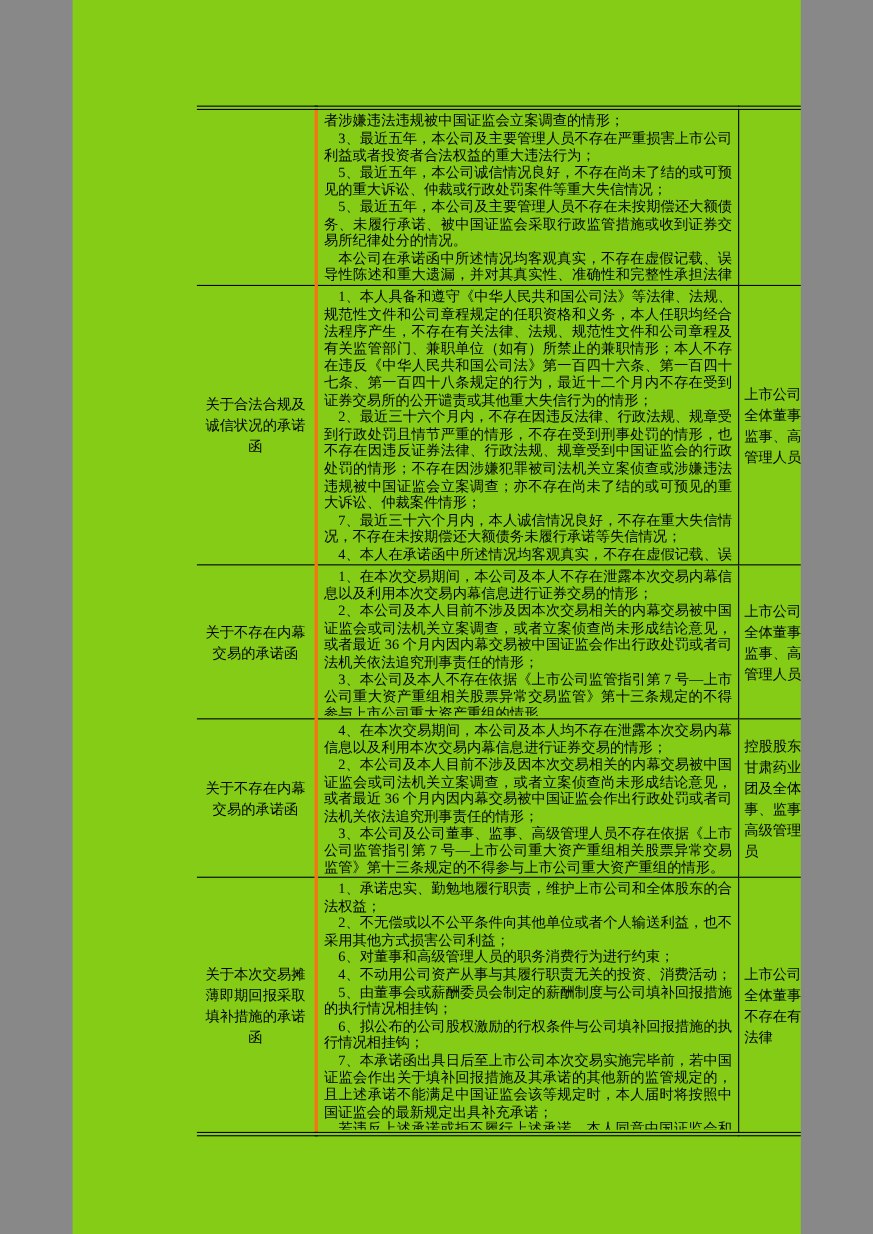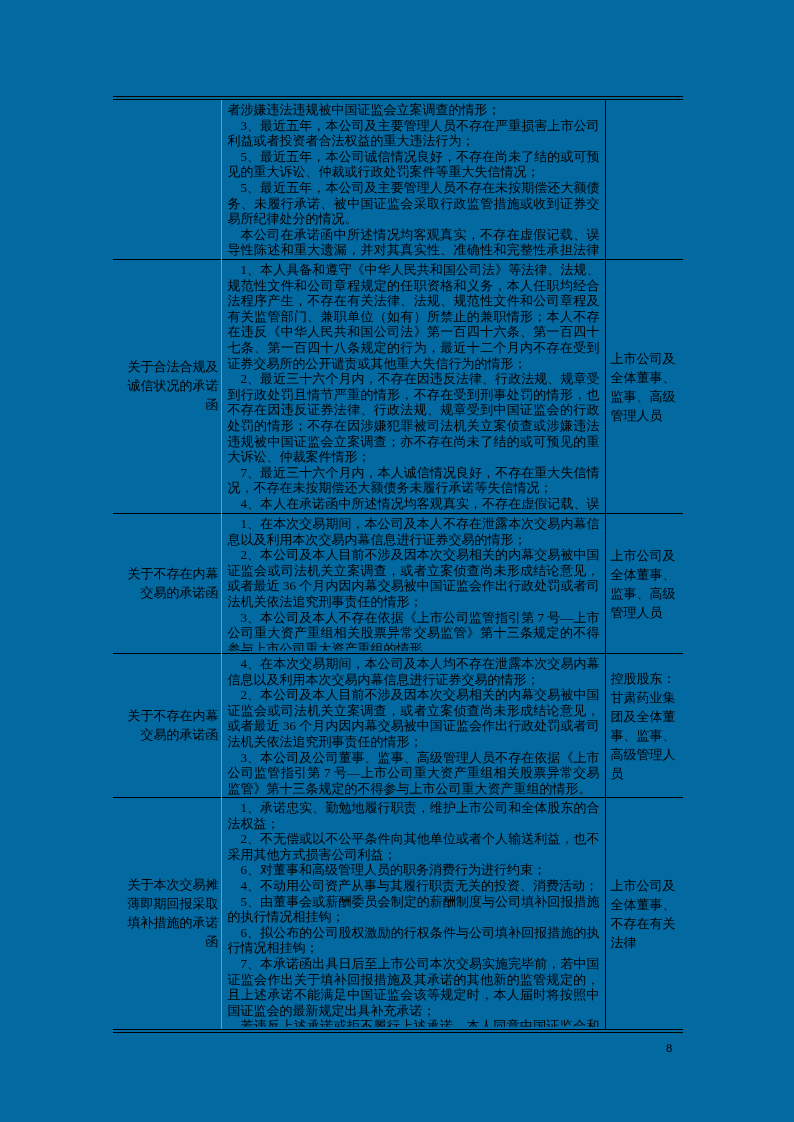--- a/index.html
+++ b/index.html
@@ -1,45 +1,44 @@
 <!DOCTYPE html>
 <html><head>
 <meta charset="utf-8">
 <style>
   html,body { margin:0; padding:0; background:#888; }
   .page {
     position:relative;
-    width:794px; height:1122px;
+    width:662px; height:1122px;
     margin:0 auto;
-    background:#0369a1;
+    background:#84cc16;
     color:#000;
     font-family:"Liberation Serif","DejaVu Serif",serif;
     overflow:hidden;
   }
   table.doc-table {
     position:absolute;
     left:113px; top:96px;
     width:570px;
     border-collapse:collapse;
     table-layout:fixed;
     border-top:4px double #000;
     border-bottom:4px double #000;
   }
   .doc-table td {
     padding:0;
     font-size:13px;
     vertical-align:middle;
   }
   .doc-table tr + tr td { border-top:1px solid #000; }
   td.cell-label {
-    border-right:1px solid #f97316;
-    text-align:right;
+    border-right:3px solid #f97316;
+    text-align:center;
     line-height:19px;
     padding:0 2px;
-    font-family:Liberation Mono, monospace;
   }
   td.cell-party {
     border-left:1px solid #000;
     text-align:left;
     line-height:19px;
     padding:0 5px;
   }
   td.cell-content { vertical-align:top; }
   .content-inner {
     overflow:hidden;

